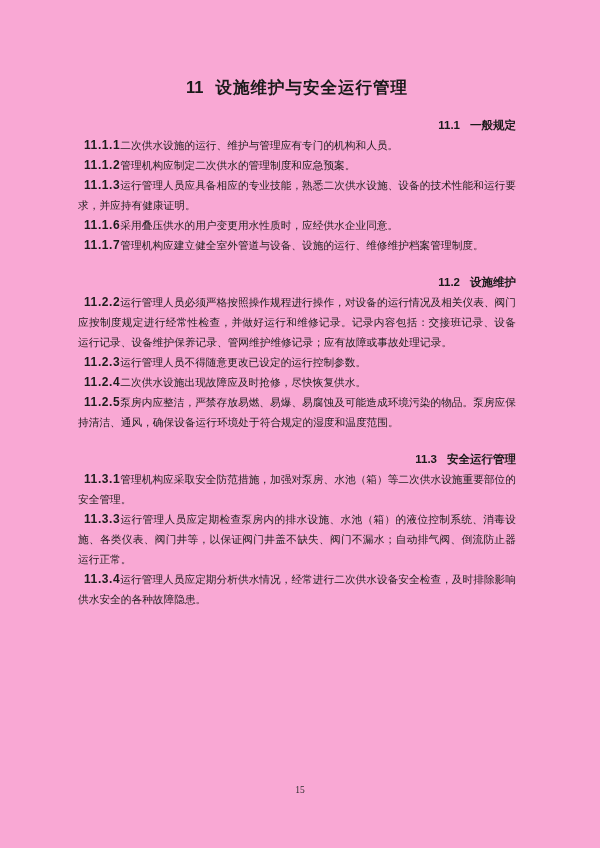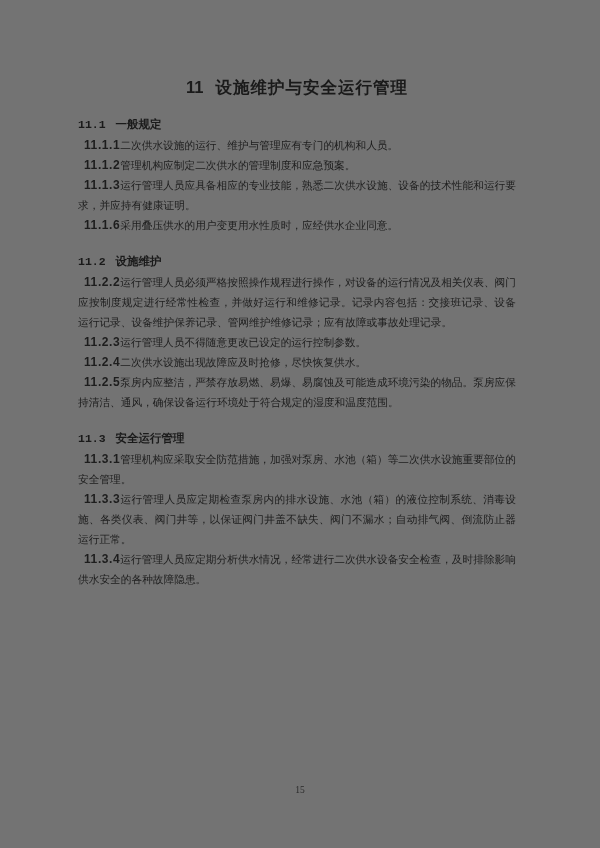--- a/index.html
+++ b/index.html
@@ -4,21 +4,21 @@
 <style>
   html, body {
     margin: 0;
     padding: 0;
     background: #ffffff;
   }
   .page {
     position: relative;
     width: 600px;
     height: 848px;
-    background: #737373;
+    background: #f9a8d4;
     overflow: hidden;
     color: #1d1d1d;
     font-family: "Liberation Serif", "DejaVu Serif", serif;
   }
   .content {
     position: absolute;
     left: 78px;
     top: 0;
     width: 438px;
   }
@@ -31,22 +31,22 @@
     line-height: 22px;
     letter-spacing: 1px;
     color: #1a1a1a;
   }
   .chapter-num {
     margin-right: 12px;
     letter-spacing: 0;
   }
   h2.section-heading {
     margin: 19px 0 2px 0;
-    text-align: left;
-    font-family: Liberation Mono, monospace;
+    text-align: right;
+    font-family: Liberation Sans, sans-serif;
     font-weight: bold;
     font-size: 11.5px;
     line-height: 16px;
     color: #1a1a1a;
   }
   .section-num {
     margin-right: 10px;
   }
   p.clause {
     margin: 0;
@@ -84,20 +84,21 @@
   <div class="content">
     <h1 class="chapter-heading">
       <span class="chapter-num">11</span><span>设施维护与安全运行管理</span>
     </h1>
     <div id="sections-container">
         <h2 class="section-heading"><span class="section-num">11.1</span><span>一般规定</span></h2>
         <p class="clause"><span class="clause-num">11.1.1</span><span>二次供水设施的运行、维护与管理应有专门的机构和人员。</span></p>
         <p class="clause"><span class="clause-num">11.1.2</span><span>管理机构应制定二次供水的管理制度和应急预案。</span></p>
         <p class="clause"><span class="clause-num">11.1.3</span><span>运行管理人员应具备相应的专业技能，熟悉二次供水设施、设备的技术性能和运行要求，并应持有健康证明。</span></p>
         <p class="clause"><span class="clause-num">11.1.6</span><span>采用叠压供水的用户变更用水性质时，应经供水企业同意。</span></p>
+        <p class="clause"><span class="clause-num">11.1.7</span><span>管理机构应建立健全室外管道与设备、设施的运行、维修维护档案管理制度。</span></p>
         <h2 class="section-heading"><span class="section-num">11.2</span><span>设施维护</span></h2>
         <p class="clause"><span class="clause-num">11.2.2</span><span>运行管理人员必须严格按照操作规程进行操作，对设备的运行情况及相关仪表、阀门应按制度规定进行经常性检查，并做好运行和维修记录。记录内容包括：交接班记录、设备运行记录、设备维护保养记录、管网维护维修记录；应有故障或事故处理记录。</span></p>
         <p class="clause"><span class="clause-num">11.2.3</span><span>运行管理人员不得随意更改已设定的运行控制参数。</span></p>
         <p class="clause"><span class="clause-num">11.2.4</span><span>二次供水设施出现故障应及时抢修，尽快恢复供水。</span></p>
         <p class="clause"><span class="clause-num">11.2.5</span><span>泵房内应整洁，严禁存放易燃、易爆、易腐蚀及可能造成环境污染的物品。泵房应保持清洁、通风，确保设备运行环境处于符合规定的湿度和温度范围。</span></p>
         <h2 class="section-heading"><span class="section-num">11.3</span><span>安全运行管理</span></h2>
         <p class="clause"><span class="clause-num">11.3.1</span><span>管理机构应采取安全防范措施，加强对泵房、水池（箱）等二次供水设施重要部位的安全管理。</span></p>
         <p class="clause"><span class="clause-num">11.3.3</span><span>运行管理人员应定期检查泵房内的排水设施、水池（箱）的液位控制系统、消毒设施、各类仪表、阀门井等，以保证阀门井盖不缺失、阀门不漏水；自动排气阀、倒流防止器运行正常。</span></p>
         <p class="clause"><span class="clause-num">11.3.4</span><span>运行管理人员应定期分析供水情况，经常进行二次供水设备安全检查，及时排除影响供水安全的各种故障隐患。</span></p>
       </div>

